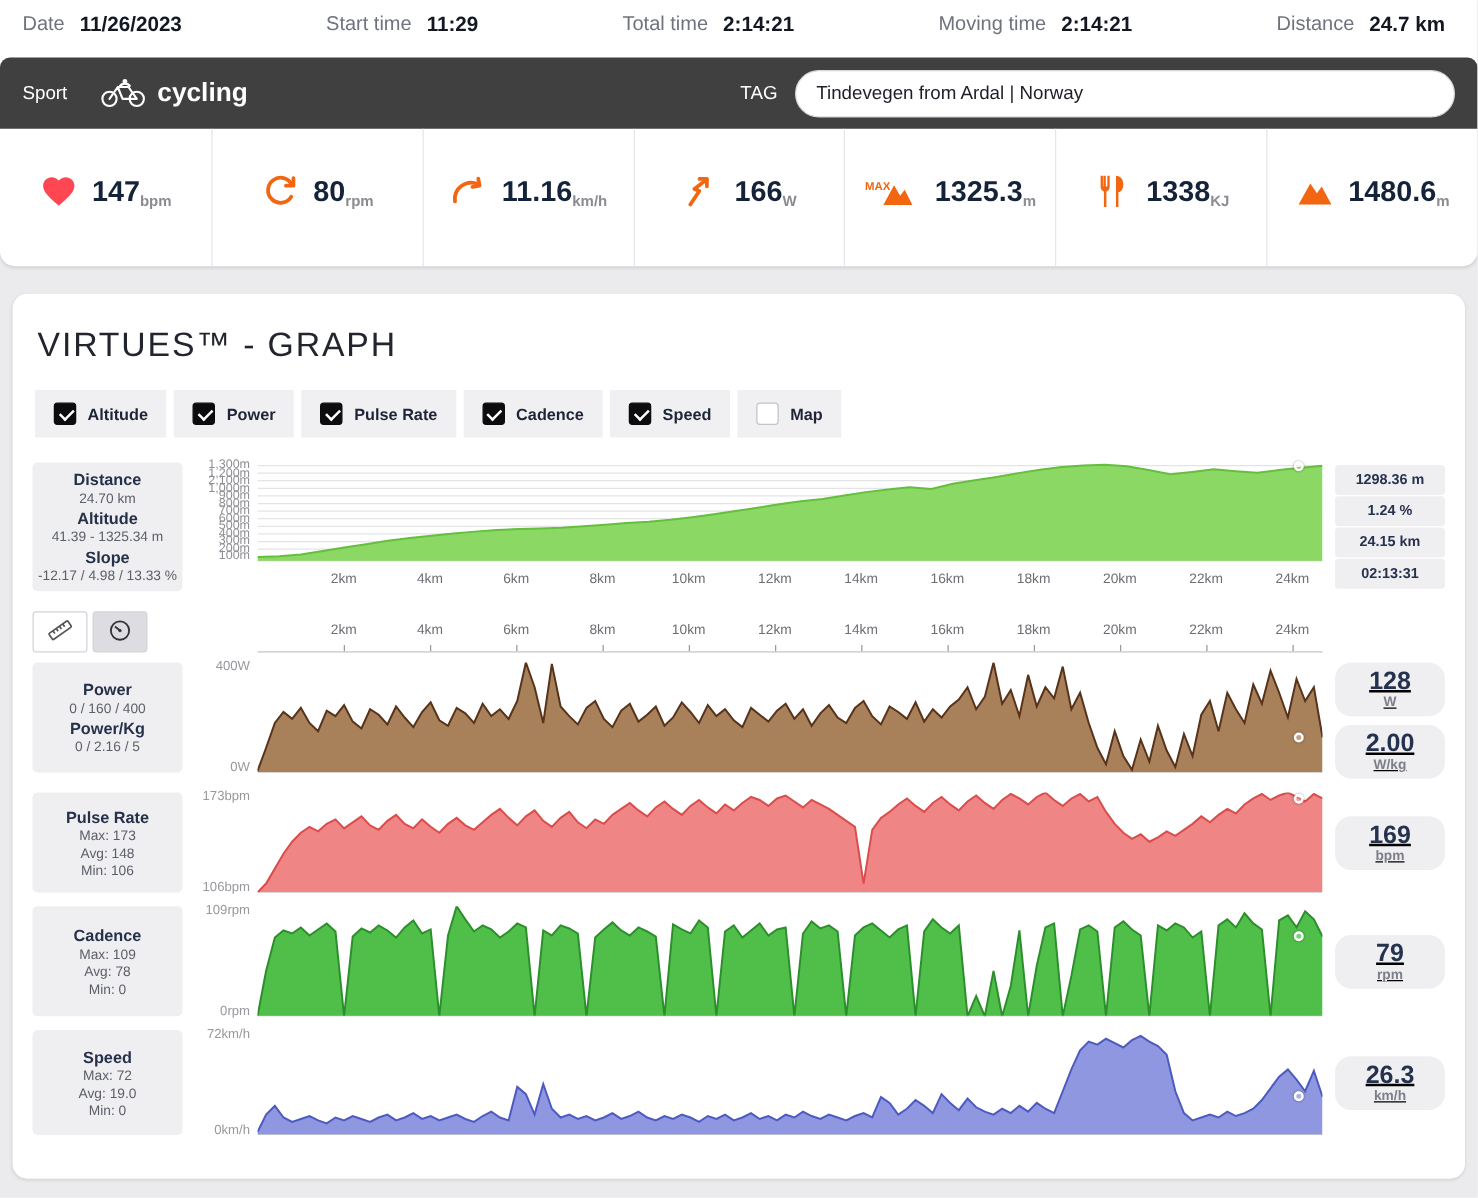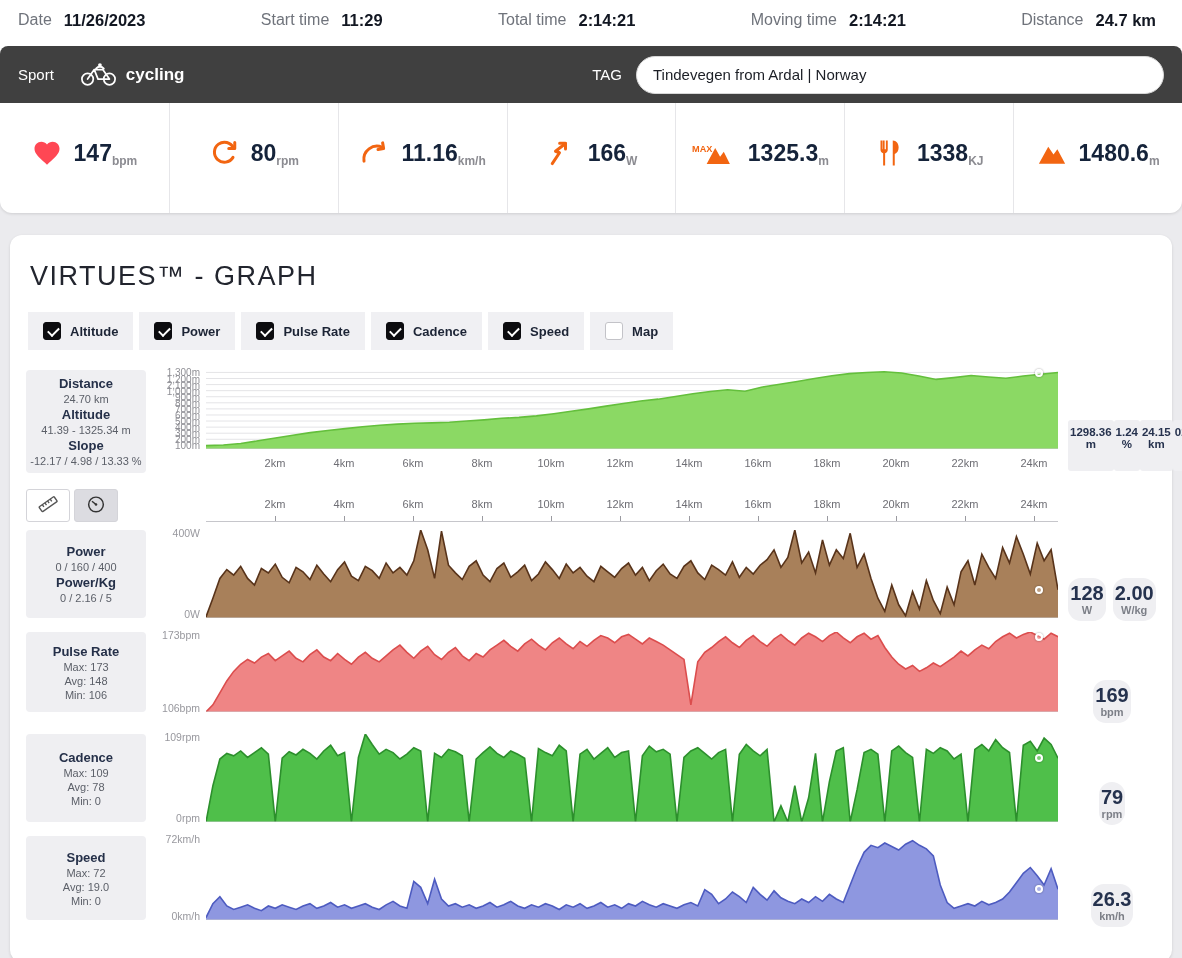--- a/index.html
+++ b/index.html
@@ -10,21 +10,21 @@
   .header-card { background:#fff; border-radius:0 0 12px 12px; box-shadow:0 1px 3px rgba(0,0,0,.12); }
   .top-info-bar { display:flex; justify-content:space-between; align-items:center; height:46px; padding:0 26px 6px 18px; }
   .ti { display:flex; align-items:center; gap:12px; }
   .til { color:#6f737b; font-size:16px; }
   .tiv { color:#121722; font-size:16.5px; font-weight:700; }
 
   .sport-bar { background:#404040; height:57px; display:flex; align-items:center; padding:0 18px; border-radius:8px 8px 0 0; }
   .sport-label { color:#fff; font-size:15px; }
   .sport-chip { display:flex; align-items:center; gap:8px; margin-left:26px; }
   .sport-chip .bike { width:38px; height:26px; }
-  .sport-name { color:#fff; font-size:17px; font-weight:700; }
+  .sport-name { color:#fff; font-size:21px; font-weight:700; }
   .spacer { flex:1; }
   .tag-label { color:#fff; font-size:15px; margin-right:14px; }
   .tag-input { width:528px; height:38px; border-radius:19px; border:1px solid #d8d8d8; background:#fff;
     padding:0 16px; font-size:15px; color:#1c1f26; font-family:inherit; outline:none; }
 
   .stats-row { display:grid; grid-template-columns:repeat(7,1fr); height:110px; }
   .stat { display:flex; align-items:center; justify-content:center; border-left:1px solid #e6e6e9; }
   .stat:first-child { border-left:none; }
   .stat-inner { display:flex; flex-direction:row; align-items:flex-end; padding-bottom:10px; }
   .stat-top { display:flex; align-items:center; gap:12px; }
@@ -51,22 +51,22 @@
     justify-content:center; text-align:center; gap:2px; padding:6px 2px; flex:0 0 auto; }
   .sp-title { font-size:13px; font-weight:700; color:#253049; }
   .sp-line { font-size:11px; color:#5b5f68; }
   .plot-wrap { position:relative; flex:1; margin-left:60px; background:#fff; }
   .plot-wrap svg { position:absolute; inset:0; width:100%; height:100%; }
   .ylab { position:absolute; right:100%; margin-right:6px; font-size:10.5px; color:#98989e; white-space:nowrap; }
   .ylab.t { top:-3px; } .ylab.b { bottom:-2px; }
   .aylab { position:absolute; right:100%; margin-right:6px; font-size:10px; color:#8f8f95; transform:translateY(-50%); white-space:nowrap; }
   .dot { position:absolute; width:8px; height:8px; border:2px solid #fff; border-radius:50%;
     background:rgba(255,255,255,.25); box-shadow:0 0 2px rgba(0,0,0,.45); transform:translate(-50%,-50%); }
-  .readout-col { width:88px; margin-left:10px; flex:0 0 auto; display:flex; flex-direction:row; justify-content:center; gap:7px;margin-top:48px; }
-  .readout { background:#efeff2; border-radius:13px; text-align:center; padding:5px 2px; }
+  .readout-col { width:88px; margin-left:10px; flex:0 0 auto; display:flex; flex-direction:column; justify-content:center; gap:7px; }
+  .readout { background:#efeff2; border-radius:13px; text-align:center; padding:5px 2px;text-decoration:underline; }
   .ro-val { font-size:20px; font-weight:700; color:#25324e; line-height:1.05; }
   .ro-unit { font-size:11px; font-weight:700; color:#7c7f87; }
   .readout-col.alt { justify-content:space-between; gap:0; padding:2px 0; }
   .aread { background:#efeff2; border-radius:3px; text-align:center; font-size:11.5px; font-weight:700;
     color:#26324e; padding:6px 2px; }
 
   .alt-chart-col { flex:1; display:flex; flex-direction:column; }
   .alt-chart-col .plot-wrap { height:118px; }
   .xlabels { position:relative; height:24px; margin-left:60px; }
   .xlab { position:absolute; top:8px; transform:translateX(-50%); font-size:11px; color:#6e6e74; }

